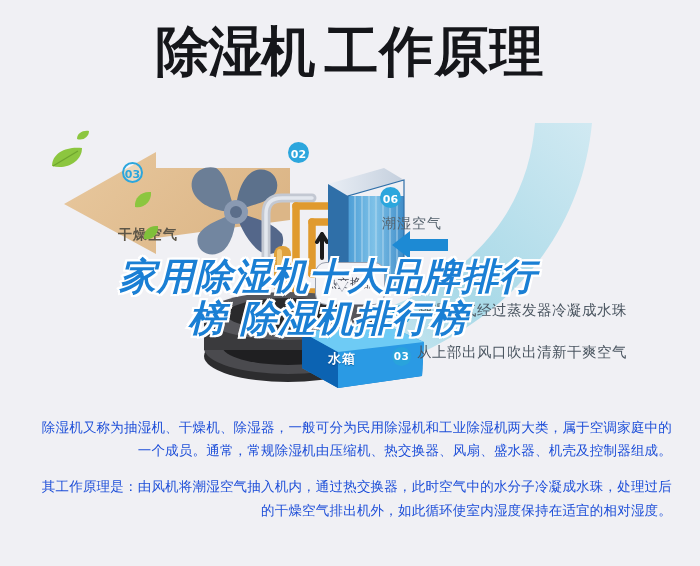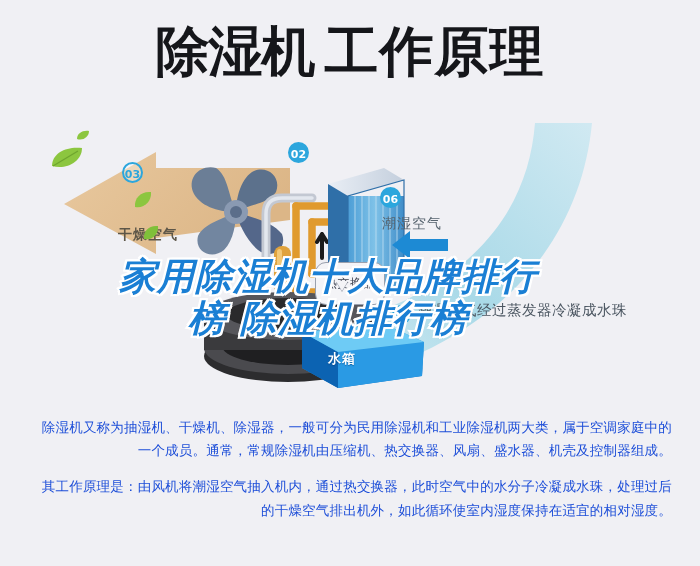--- a/index.html
+++ b/index.html
@@ -359,20 +359,23 @@
     <div class="badge filled" style="left:288px; top:24px;">02</div>
     <div class="callout">热交换器</div>
     <div class="callout-tail"></div>
 
     <div class="badge filled" style="left:380px; top:69px;">06</div>
     <div class="humid-label">潮湿空气</div>
 
     <div class="step-line" id="step-02">
       <span class="badge-inline">02</span><span>潮湿空气经过蒸发器冷凝成水珠</span>
     </div>
+    <div class="step-line" id="step-03">
+      <span class="badge-inline">03</span><span>从上部出风口吹出清新干爽空气</span>
+    </div>
   </div>
 
   <div class="watermark">
     <div>家用除湿机十大品牌排行</div>
     <div>榜 除湿机排行榜</div>
   </div>
 
   <div class="copy">
     <p>除湿机又称为抽湿机、干燥机、除湿器，一般可分为民用除湿机和工业除湿机两大类，属于空调家庭中的一个成员。通常，常规除湿机由压缩机、热交换器、风扇、盛水器、机壳及控制器组成。</p>
     <p>其工作原理是：由风机将潮湿空气抽入机内，通过热交换器，此时空气中的水分子冷凝成水珠，处理过后的干燥空气排出机外，如此循环使室内湿度保持在适宜的相对湿度。</p>

